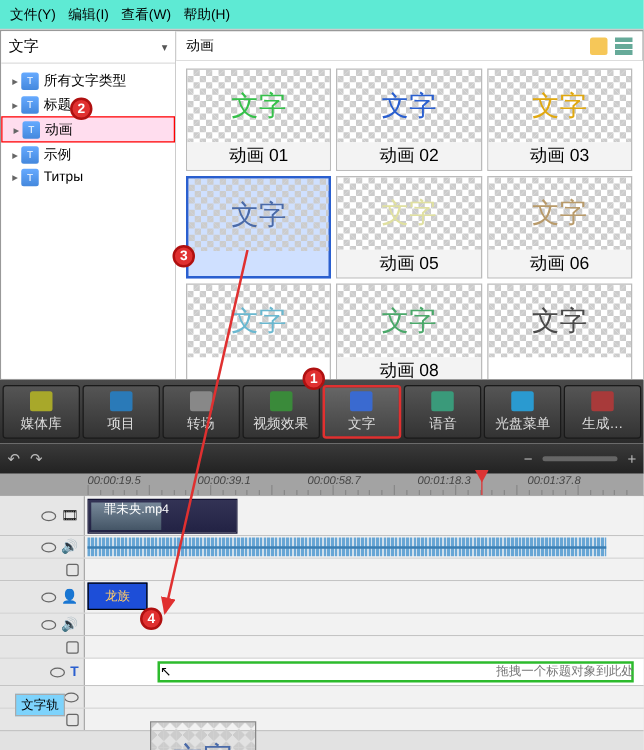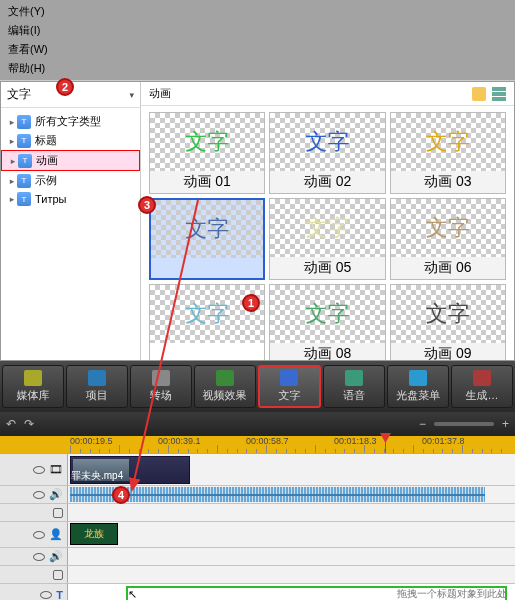--- a/index.html
+++ b/index.html
@@ -1,18 +1,18 @@
 <!DOCTYPE html>
 <html><head>
 <meta charset="utf-8">
 <style>
 * { margin: 0; padding: 0; box-sizing: border-box; font-family: "Microsoft YaHei", sans-serif; }
 body { width: 515px; height: 600px; background: #e8e8e8; font-size: 11px; position: relative; }
 
-.menubar { display: flex; background: #a3a3a3; padding: 2px 4px; border-bottom: 1px solid #ccc; flex-direction: column; }
+.menubar { display: flex; background: #5eead4; padding: 2px 4px; border-bottom: 1px solid #ccc; }
 .menubar span { margin-right: 2px; padding: 2px 4px; }
 
 .panel-area { display: flex; height: 280px; background: #fff; border: 1px solid #999; }
 .sidebar { width: 140px; background: #fff; border-right: 1px solid #ccc; display: flex; flex-direction: column; }
 .sidebar-header { display: flex; justify-content: space-between; align-items: center; padding: 4px 6px; border-bottom: 1px solid #ddd; font-size: 12px; }
 .dropdown-icon { font-size: 9px; color: #555; }
 .tree { padding: 4px 0; }
 .tree-item { display: flex; align-items: center; padding: 2px 6px; cursor: pointer; }
 .tree-item.selected { background: #fde; border: 1px solid red; }
 .tree-icon { width: 14px; height: 14px; background: linear-gradient(#6af, #48d); border-radius: 2px; margin-right: 4px; display: flex; align-items: center; justify-content: center; font-size: 8px; color: #fff; }
@@ -35,38 +35,38 @@
 .thumb-label { text-align: center; padding: 2px 0; font-size: 14px; background: #f3f3f3; }
 
 .toolbar { display: flex; background: linear-gradient(#4a4a4a,#2a2a2a); padding: 4px 2px; gap: 2px; }
 .tool-btn { flex: 1; background: linear-gradient(#555,#333); border: 1px solid #1a1a1a; border-radius: 3px; display: flex; flex-direction: column; align-items: center; justify-content: center; padding: 3px 2px; color: #ddd; font-size: 11px; cursor: pointer; min-height: 40px; }
 .tool-btn.active { border: 2px solid #e03030; background: linear-gradient(#666,#444); }
 .tool-icon { width: 18px; height: 16px; margin-bottom: 2px; border-radius: 2px; }
 
 .timeline-area { background: #e2e2e2; height: 252px; position: relative; }
 .timeline-ctrl { height: 24px; background: linear-gradient(#3a3a3a,#222); display: flex; align-items: center; padding: 0 6px; gap: 8px; }
 .timeline-ctrl span { color: #bbb; font-size: 12px; }
-.ruler { height: 18px; background: #eab308; border-bottom: 1px solid #aaa; display: flex; font-size: 9px; color: #444; position: relative; padding-left: 70px; }
+.ruler { height: 18px; background: #a3a3a3; border-bottom: 1px solid #aaa; display: flex; font-size: 9px; color: #444; position: relative; padding-left: 70px; font-style: italic; }
 .ruler-mark { position: absolute; top: 0; }
 .ruler-tick { position: absolute; bottom: 0; width: 1px; }
 .playhead { position: absolute; top: 0; bottom: 0; width: 1px; background: #d33; left: 385px; z-index: 5; }
 .playhead::before { content: ""; position: absolute; top: -3px; left: -5px; width: 11px; height: 10px; background: #d33; clip-path: polygon(0 0, 100% 0, 50% 100%); }
 
 .tracks { position: relative; }
 .track { display: flex; border-bottom: 1px solid #c4c4c4; background: #ececec; min-height: 18px; align-items: stretch; }
 .track-head { width: 68px; display: flex; align-items: center; justify-content: flex-end; gap: 4px; padding: 2px 4px; border-right: 1px solid #aaa; background: #e6e6e6; }
 .track-body { flex: 1; position: relative; background: #f2f2f2; }
 .track.tall { min-height: 32px; }
-.video-clip { position: absolute; left: 2px; height: 28px; top: 2px; width: 120px; background: linear-gradient(#335, #224); border: 1px solid #113; color: #fff; font-size: 10px; display: flex; align-items: flex-end; padding: 0; overflow: hidden; }
+.video-clip { position: absolute; left: 2px; height: 28px; top: 2px; width: 120px; background: linear-gradient(#335, #224); border: 1px solid #113; color: #fff; font-size: 10px; display: flex; align-items: flex-end; padding: 12px; overflow: hidden; }
 .video-clip::before { content: ""; position: absolute; inset: 2px 60px 2px 2px; background: linear-gradient(#789, #456); }
 .wave { position: absolute; left: 2px; right: 30px; top: 1px; bottom: 1px; background:
   linear-gradient(#1a6aa8,#1a6aa8) center/100% 2px no-repeat,
   repeating-linear-gradient(90deg, rgba(40,130,200,.8) 0 2px, rgba(40,130,200,.2) 2px 3px);
   opacity: .85; }
-.overlay-clip { position: absolute; left: 2px; top: 1px; width: 48px; height: 22px; background: #14532d; border: 1px solid #000; display: flex; align-items: center; justify-content: center; }
+.overlay-clip { position: absolute; left: 2px; top: 1px; width: 48px; height: 22px; background: #1d4ed8; border: 1px solid #000; display: flex; align-items: center; justify-content: center; }
 .overlay-clip span { color: #fc6; font-size: 10px; }
 .text-track-body { background: #fff; }
 .title-slot { position: absolute; left: 58px; right: 8px; top: 2px; bottom: 2px; border: 2px solid #2dbb2d; background: #fff; }
 .title-hint { position: absolute; right: 8px; top: 3px; font-size: 10px; color: #777; }
 .drag-preview { position: absolute; left: 120px; top: 180px; width: 85px; height: 58px; border: 1px solid #888;
   background-image: linear-gradient(45deg,#ccc 25%,transparent 25%),linear-gradient(-45deg,#ccc 25%,transparent 25%),
   linear-gradient(45deg,transparent 75%,#ccc 75%),linear-gradient(-45deg,transparent 75%,#ccc 75%);
   background-size: 10px 10px; display: flex; align-items: center; justify-content: center; font-size: 24px; font-family: "KaiTi", serif; color: #4a6aa8; }
 .eye-icon { width: 12px; height: 8px; border: 1px solid #666; border-radius: 50%; position: relative; }
 .lock-icon { width: 10px; height: 10px; border: 1px solid #666; border-radius: 2px; position: relative; }
@@ -153,21 +153,20 @@
         </div>
         <div class="thumb">
           <div class="thumb-img" style="color:#6ab8d0">文字</div>
         </div>
         <div class="thumb">
           <div class="thumb-img" style="color:#4aa86a">文字</div>
           <div class="thumb-label">动画 08</div>
         </div>
         <div class="thumb">
           <div class="thumb-img" style="color:#4a4a4a">文字</div>
-          <div class="thumb-label">动画 09</div>
         </div>
       </div>
   </div>
 </div>
 
 <div class="toolbar" id="toolbar">
     <div class="tool-btn">
       <div class="tool-icon" style="background:#a8a82a"></div>
       <span>媒体库</span>
     </div>

